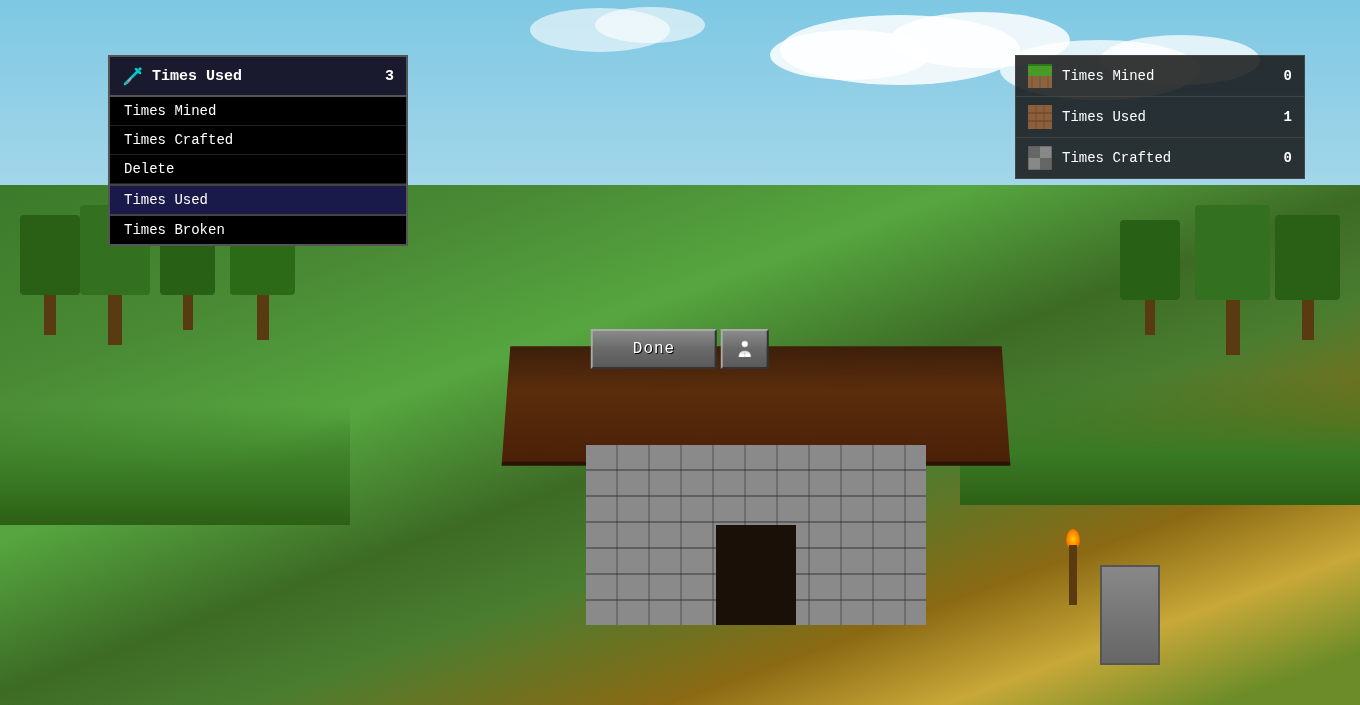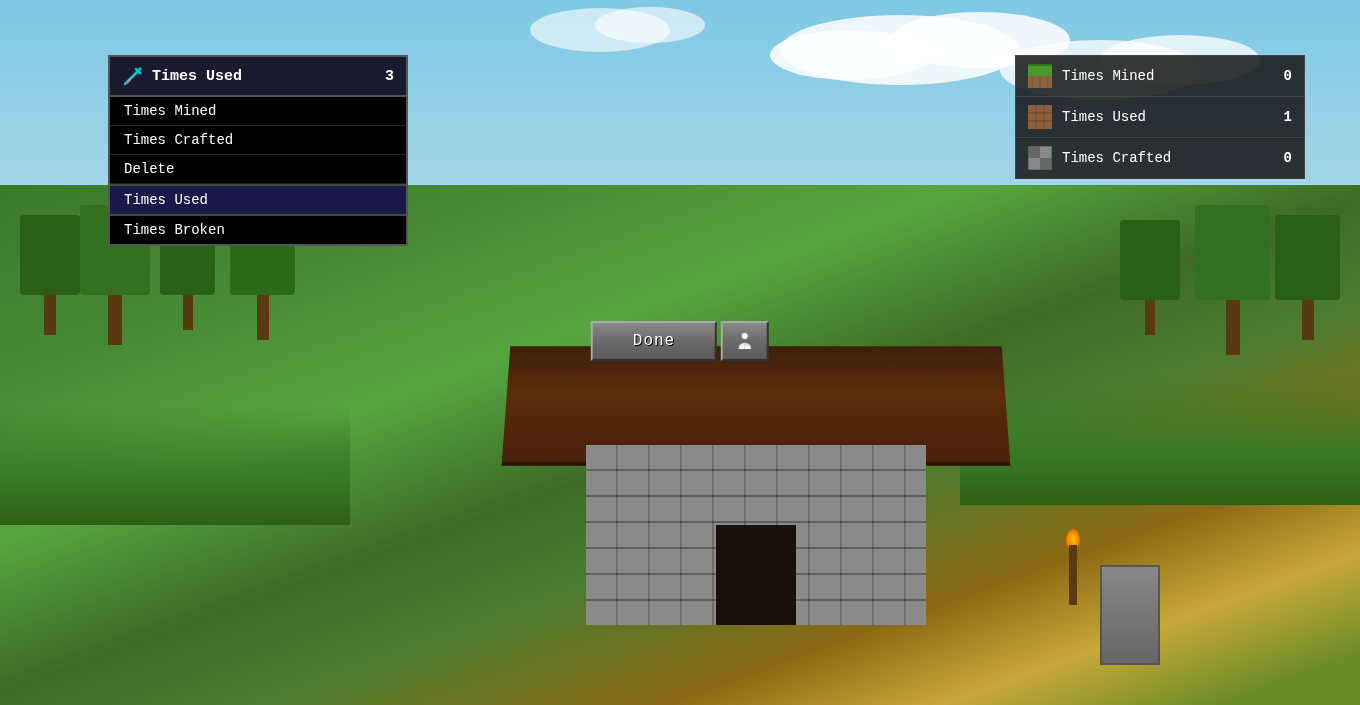--- a/index.html
+++ b/index.html
@@ -206,21 +206,21 @@
     .stat-value {
       color: #ffffff;
       font-size: 14px;
       font-weight: bold;
       font-family: 'Courier New', Courier, monospace;
     }
 
     
     .bottom-buttons {
       position: absolute;
-      bottom: 344px;
+      bottom: 336px;
       left: 50%;
       transform: translateX(-50%);
       display: flex;
       gap: 4px;
       z-index: 10;
       justify-content: flex-end;
     }
 
     .done-button {
       background: linear-gradient(180deg, #8a8a8a 0%, #6a6a6a 50%, #5a5a5a 100%);

